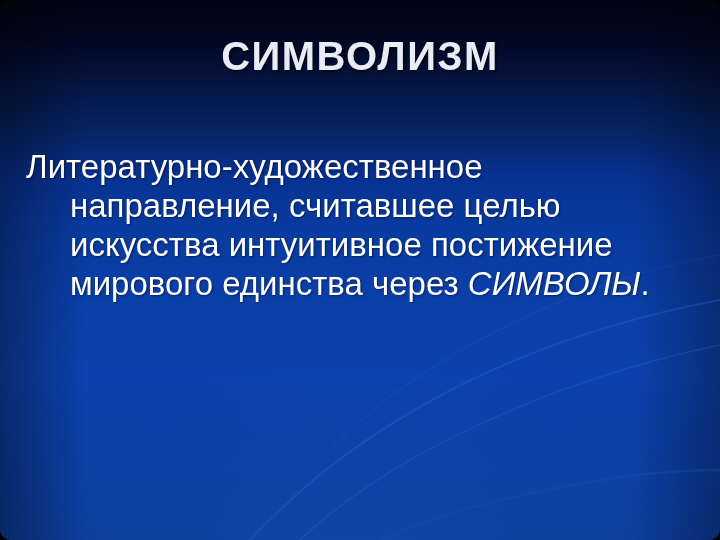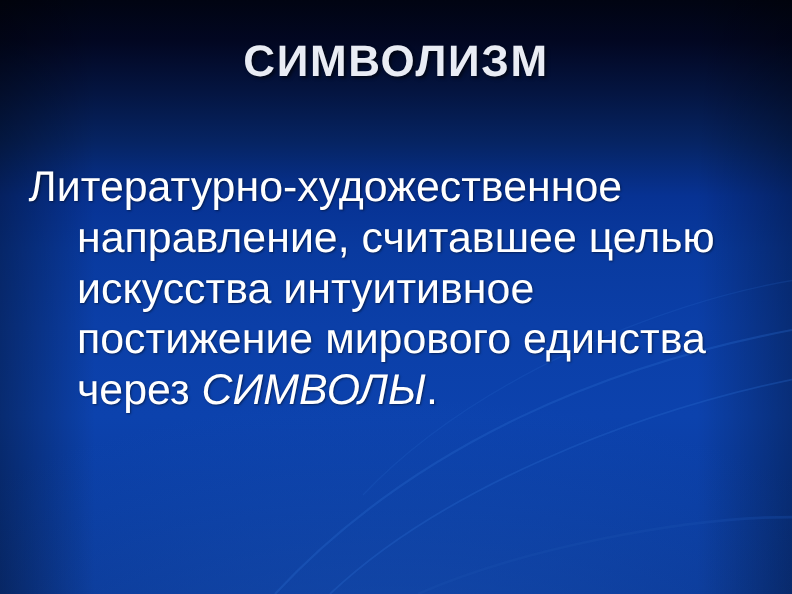--- a/index.html
+++ b/index.html
@@ -26,20 +26,21 @@
         #010412 0%,
         #020722 7%,
         #04143f 15%,
         #062463 24%,
         #073293 33%,
         #093a9f 42%,
         #0b3fa8 55%,
         #0c42ad 70%,
         #0a3da2 85%,
         #093795 100%);
+    border-radius: 11px;
   }
 
   
   .slide::before {
     content: "";
     position: absolute;
     inset: 0;
     background:
       linear-gradient(90deg, rgba(0,0,0,0.35) 0%, rgba(0,0,0,0.0) 12%,
                               rgba(0,0,0,0.0) 88%, rgba(0,0,0,0.30) 100%);
@@ -65,21 +66,21 @@
     letter-spacing: 1.5px;
     text-shadow: 2px 2px 3px rgba(0,0,0,0.55);
   }
 
   .body-block {
     position: absolute;
     left: 26px;
     right: 26px;
     top: 148px;
     color: #ffffff;
-    font-size: 39px;
+    font-size: 33px;
     line-height: 1.18;
     text-shadow: 1px 1px 2px rgba(0,0,0,0.45);
   }
 
   .para {
     margin: 0;
     padding-left: 44px;
     text-indent: -44px;
   }
 

